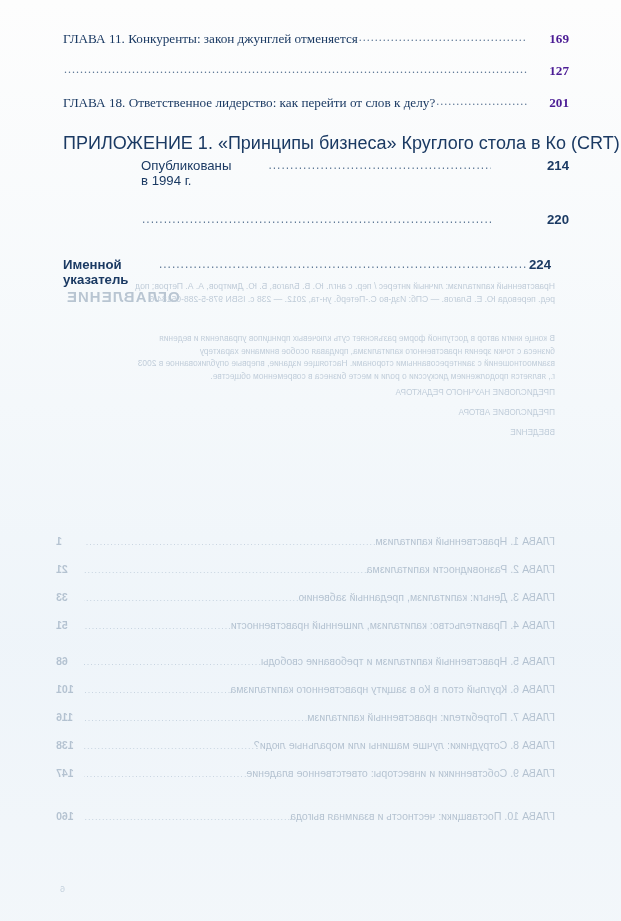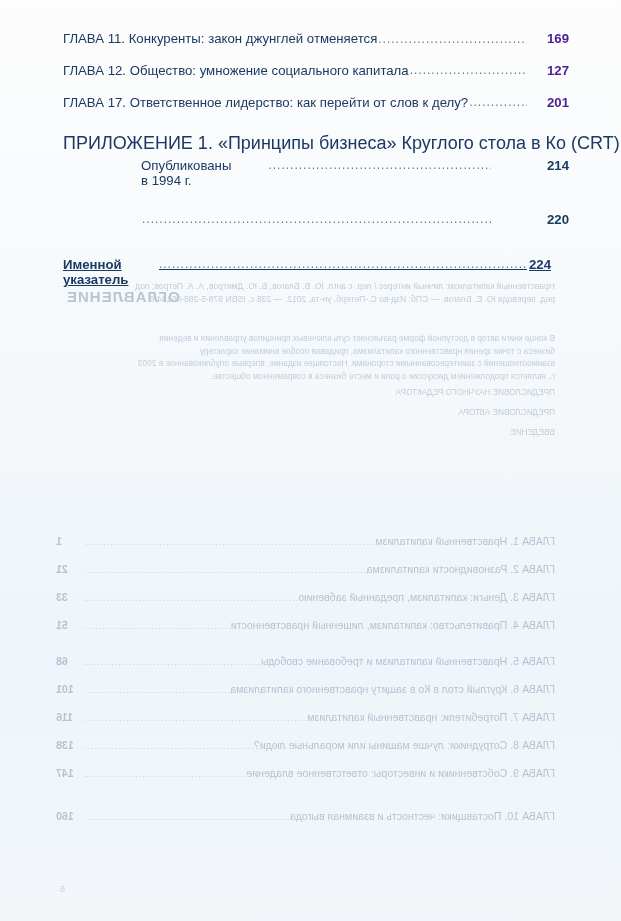--- a/index.html
+++ b/index.html
@@ -33,25 +33,26 @@
   .toc {
     position: absolute;
     left: 63px;
     top: 30px;
     width: 506px;
     z-index: 5;
   }
 
   .entry {
     display: flex;
-    align-items: flex-end;
+    align-items: flex-start;
     font-size: 13.2px;
     color: #1b3a63;
     margin-bottom: 13px;
     line-height: 1.35;
+    font-family: Liberation Serif, serif;
   }
   .entry .label {
     white-space: nowrap;
   }
   .entry .dots {
     flex: 1 1 auto;
     overflow: hidden;
     white-space: nowrap;
     color: #5d7795;
     letter-spacing: 1px;
@@ -108,21 +109,20 @@
   }
   .app-line1 .label { white-space: nowrap; }
 
   .index-entry {
     margin-top: 30px;
     display: flex;
     align-items: baseline;
     font-size: 13.2px;
     color: #1b3a63;
     font-weight: bold;
-    text-decoration: underline;
   }
   .index-entry .dots {
     flex: 1 1 auto;
     overflow: hidden;
     white-space: nowrap;
     color: #5d7795;
     letter-spacing: 1px;
     font-size: 12px;
     font-weight: normal;
     margin: 0 2px 0 4px;
@@ -283,26 +283,25 @@
 
   <div class="toc">
 
     <div class="chapters">
       <div class="entry">
         <span class="label">ГЛАВА 11.  Конкуренты:  закон джунглей отменяется</span>
         <span class="dots">......................................................................................................................</span>
         <span class="page-num">169</span>
       </div>
       <div class="entry">
-        <span class="label">ГЛАВА 12.  Общество:  умножение социального капитала</span>
         <span class="dots">......................................................................................................................</span>
         <span class="page-num">127</span>
       </div>
       <div class="entry">
-        <span class="label">ГЛАВА 17.  Ответственное лидерство:  как перейти от слов к делу?</span>
+        <span class="label">ГЛАВА 18.  Ответственное лидерство:  как перейти от слов к делу?</span>
         <span class="dots">......................................................................................................................</span>
         <span class="page-num">201</span>
       </div>
     </div>
 
     <div class="appendix">
       <div class="app-block">
         <div class="app-line1">
           <span class="label">ПРИЛОЖЕНИЕ  1.  «Принципы бизнеса» Круглого стола в Ко (CRT)</span>
         </div>

